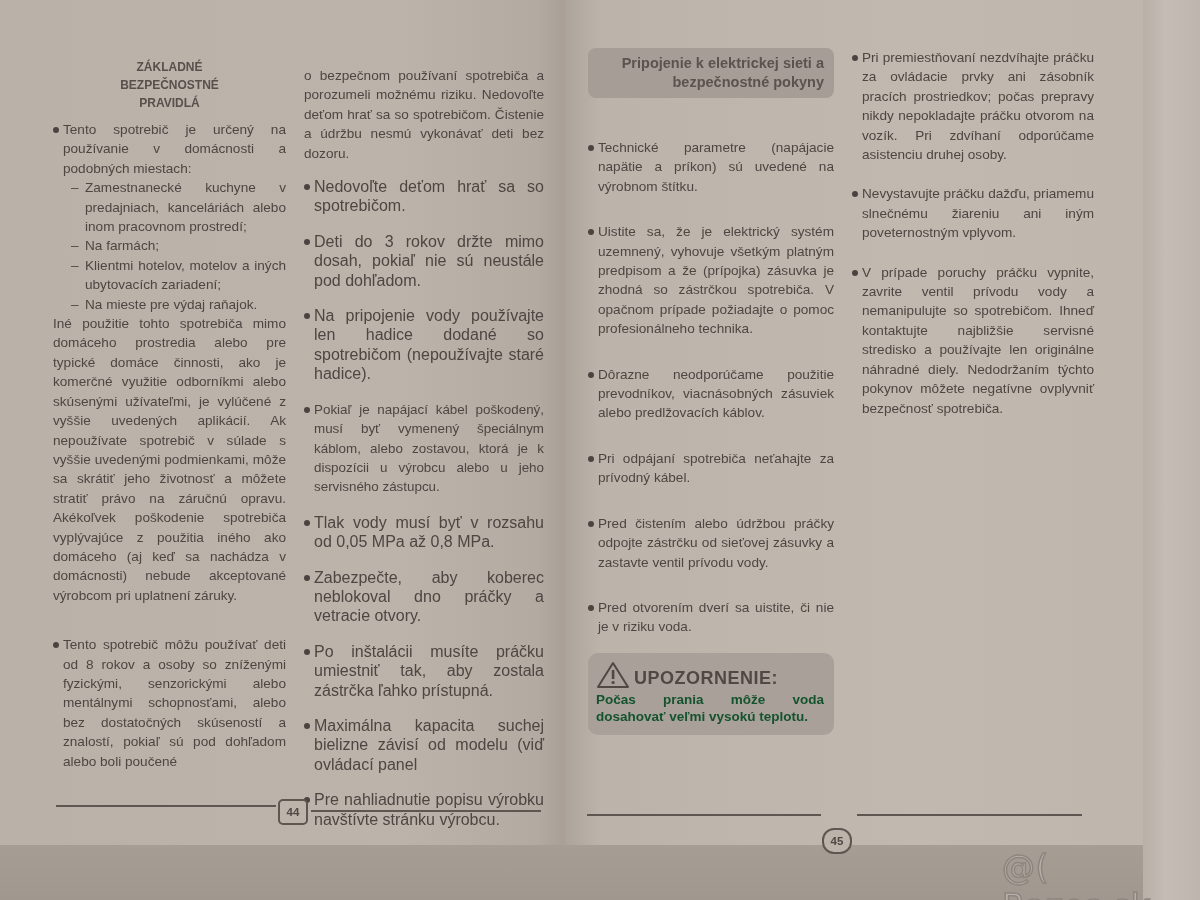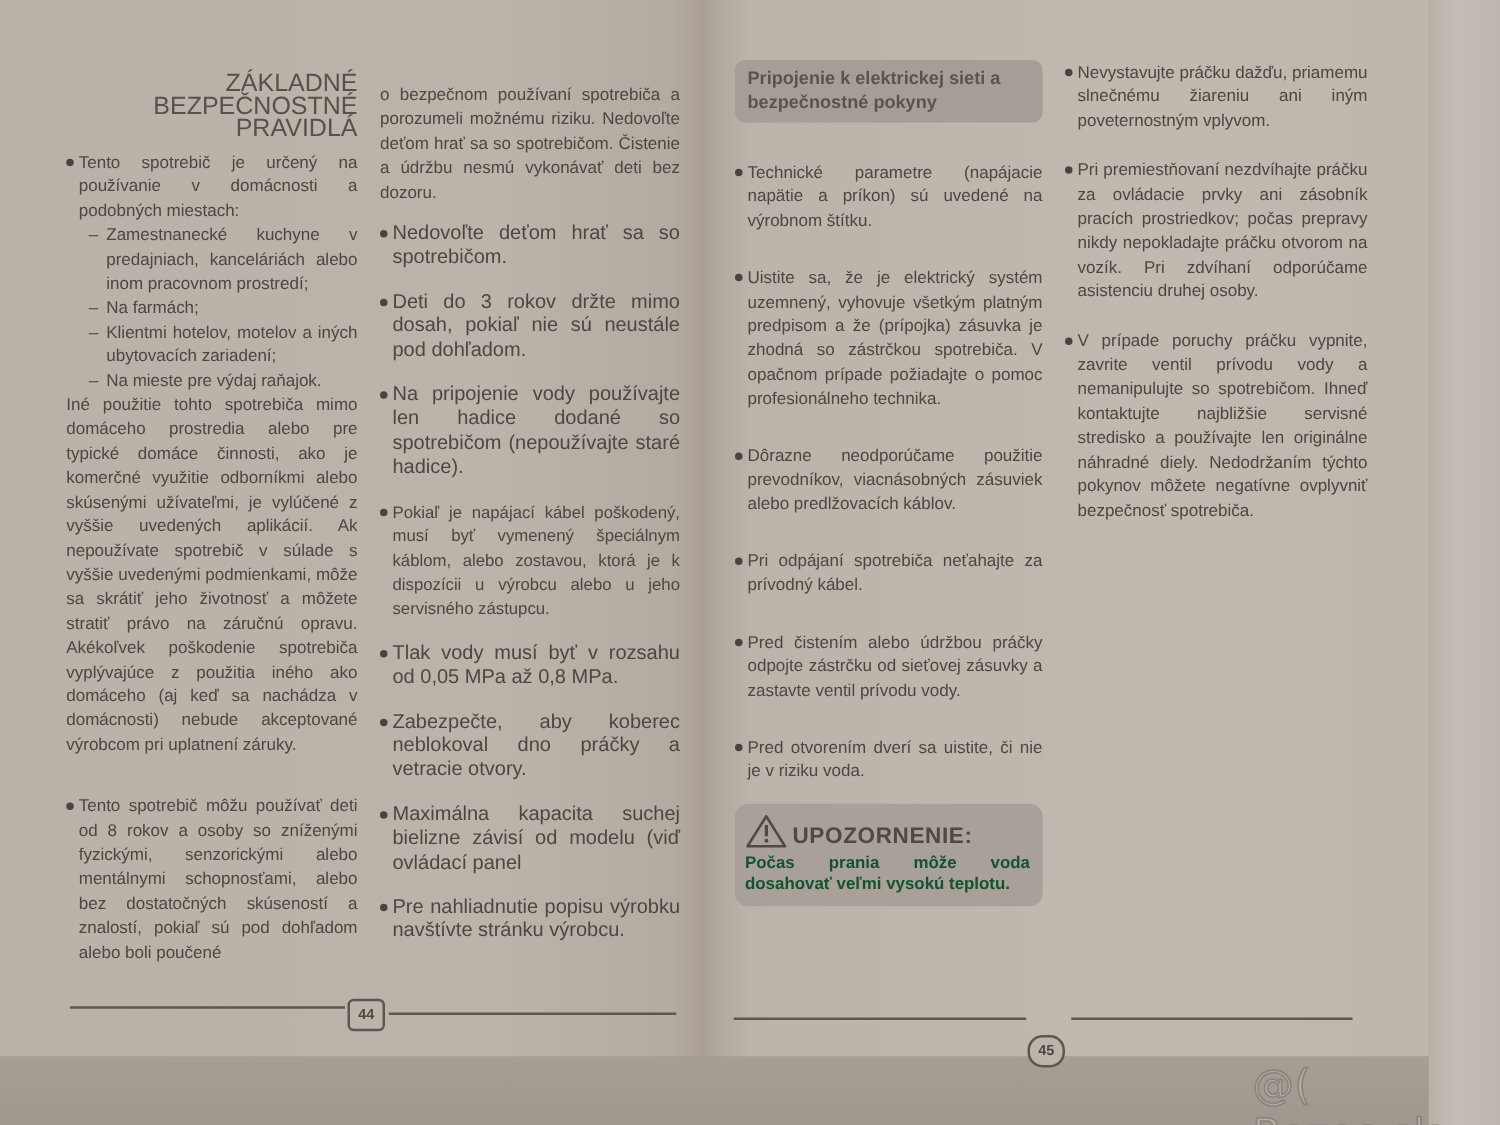--- a/index.html
+++ b/index.html
@@ -28,39 +28,39 @@
   .page-edge {
     position: absolute; left: 1143px; top: 0; width: 57px; height: 900px;
     background: linear-gradient(90deg, #b9b0a8 0%, #c4bcb5 40%, #bdb5ae 100%);
   }
   .col {
     position: absolute; font-size: 13.6px; line-height: 19.4px;
     text-align: justify; color: #4d4641;
   }
   .col p { margin: 0; }
   .heading {
-    font-weight: normal; font-size: 20px; line-height: 18px;
-    color: #57504b; margin: 0 0 8px 0; text-align: right;
+    font-weight: bold; font-size: 12px; line-height: 18px;
+    color: #57504b; margin: 0 0 8px 0; text-align: center;
   }
   .bullet {
     position: relative; padding-left: 10px; margin: 0 0 16px 0;
   }
   .bullet .dot {
     position: absolute; left: 0; top: 7px; width: 6px; height: 6px;
     border-radius: 50%; background: #4a4440;
   }
   .subitem { position: relative; padding-left: 14px; margin: 0; }
   .subitem .dash { position: absolute; left: 0; top: 0; }
   .sub-list { padding-left: 8px; margin: 0 0 0 0; }
   .plain { margin: 0 0 16px 10px; }
   .col2 .bullet { font-size: 16px; }
   .section-box {
     background: #a69d96; border-radius: 8px; padding: 6px 10px;
     font-weight: bold; font-size: 14.5px; line-height: 19px; color: #5a534e;
-    margin-bottom: 30px; text-align: left;
+    margin-bottom: 40px; text-align: right;
   }
   .warning-box {
     background: #a9a09a; border-radius: 10px; padding: 8px 10px 10px 8px;
     margin-top: 8px;
   }
   .warning-title {
     display: flex; align-items: flex-end; font-size: 18px; font-weight: bold;
     color: #4f4843; letter-spacing: 0.5px;
   }
   .warning-title svg { margin-right: 4px; }
@@ -130,20 +130,24 @@
     <div class="bullet">
         <span class="dot"></span>
         <p>Tlak vody musí byť v rozsahu od 0,05 MPa až 0,8 MPa.</p>
       </div>
     <div class="bullet">
         <span class="dot"></span>
         <p>Zabezpečte, aby koberec neblokoval dno práčky a vetracie otvory.</p>
       </div>
     <div class="bullet">
         <span class="dot"></span>
+        <p>Po inštalácii musíte práčku umiestniť tak, aby zostala zástrčka ľahko prístupná.</p>
+      </div>
+    <div class="bullet">
+        <span class="dot"></span>
         <p>Maximálna kapacita suchej bielizne závisí od modelu (viď ovládací panel</p>
       </div>
     <div class="bullet">
         <span class="dot"></span>
         <p>Pre nahliadnutie popisu výrobku navštívte stránku výrobcu.</p>
       </div>
   </div>
 
   <div class="footer-line" style="left:56px; top:805px; width:220px;"></div>
   <div class="page-num" style="left:278px; top:799px;">44</div>
@@ -188,25 +192,25 @@
         </svg>
         <span>UPOZORNENIE:</span>
       </div>
       <div class="warning-text">Počas prania môže voda dosahovať veľmi vysokú teplotu.</div>
     </div>
   </div>
 
   <div class="col" style="left:287px; top:48px; width:242px;">
     <div class="bullet" style="margin-bottom:20px;">
         <span class="dot"></span>
+        <p>Pri premiestňovaní nezdvíhajte práčku za ovládacie prvky ani zásobník pracích prostriedkov; počas prepravy nikdy nepokladajte práčku otvorom na vozík. Pri zdvíhaní odporúčame asistenciu druhej osoby.</p>
+      </div>
+    <div class="bullet" style="margin-bottom:20px;">
+        <span class="dot"></span>
         <p>Nevystavujte práčku dažďu, priamemu slnečnému žiareniu ani iným poveternostným vplyvom.</p>
-      </div>
-    <div class="bullet" style="margin-bottom:20px;">
-        <span class="dot"></span>
-        <p>Pri premiestňovaní nezdvíhajte práčku za ovládacie prvky ani zásobník pracích prostriedkov; počas prepravy nikdy nepokladajte práčku otvorom na vozík. Pri zdvíhaní odporúčame asistenciu druhej osoby.</p>
       </div>
     <div class="bullet">
         <span class="dot"></span>
         <p>V prípade poruchy práčku vypnite, zavrite ventil prívodu vody a nemanipulujte so spotrebičom. Ihneď kontaktujte najbližšie servisné stredisko a používajte len originálne náhradné diely. Nedodržaním týchto pokynov môžete negatívne ovplyvniť bezpečnosť spotrebiča.</p>
       </div>
   </div>
 
   <div class="footer-line" style="left:22px; top:814px; width:234px;"></div>
   <div class="page-num" style="left:257px; top:828px;border-radius:12px;">45</div>
   <div class="footer-line" style="left:292px; top:814px; width:225px;"></div>

